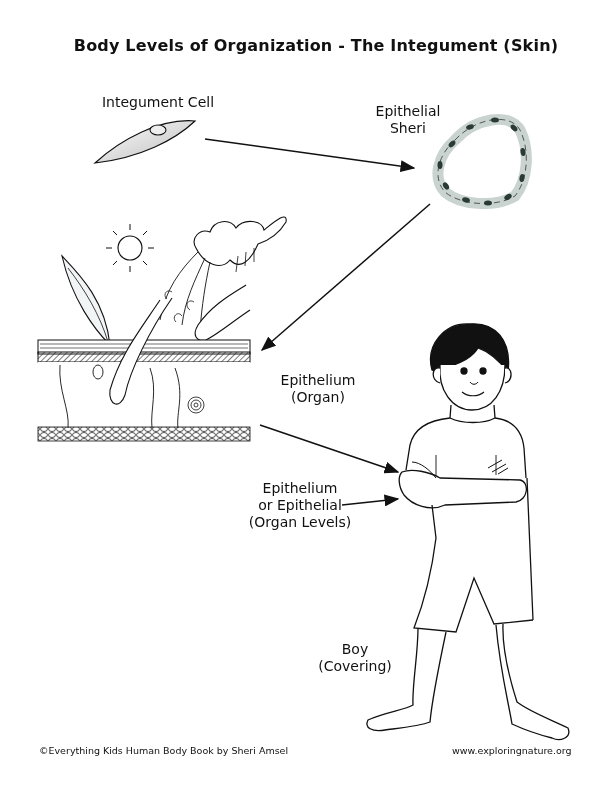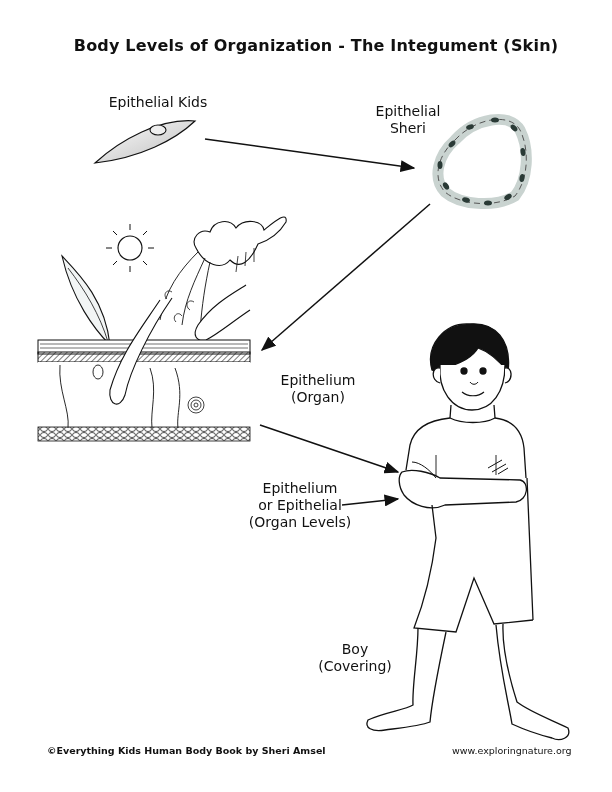--- a/index.html
+++ b/index.html
@@ -8,21 +8,21 @@
   .title{left:0;width:612px;top:36px;font-size:16px;font-weight:bold;letter-spacing:0.2px;}
   .lbl{font-size:14px;}
   .foot{position:absolute;top:745px;font-size:9.5px;white-space:nowrap;}
   svg.art{position:absolute;left:0;top:0;}
 </style>
 </head>
 <body>
 
 <div class="t title">Body Levels of Organization - The Integument (Skin)</div>
 
-<div class="t lbl" style="left:78px;top:94px;width:140px;">Epithelial Kids</div>
+<div class="t lbl" style="left:78px;top:94px;width:140px;">Integument Cell</div>
 
 <div class="t lbl" style="left:348px;top:103px;width:100px;">
   <div>Epithelial</div>
   <div>Sheri</div>
 </div>
 
 <div class="t lbl" style="left:248px;top:372px;width:120px;">
   <div>Epithelium</div>
   <div>(Organ)</div>
 </div>
@@ -151,14 +151,14 @@
 
     <path d="M432,505 L436,538 M527,478 L533,620"></path>
 
     <path d="M436,538 C432,570 425,600 414,628 L456,632 L474,578 L494,624 L533,620"></path>
 
     <path d="M418,628 C418,655 412,685 413,705 C405,710 385,712 368,720 C364,728 372,732 385,730 C400,728 420,726 430,722 C432,700 438,670 446,632"></path>
     <path d="M503,624 C502,650 510,680 517,702 C530,712 552,720 568,728 C572,738 560,742 552,738 C540,735 525,730 512,724 C508,700 500,670 496,625"></path>
   </g>
 </svg>
 
-<div class="foot" style="left:47px;font-weight:bold;">©Everything Kids Human Body Book by Sheri Amsel</div>
+<div class="foot" style="left:39px;">©Everything Kids Human Body Book by Sheri Amsel</div>
 <div class="foot" style="left:452px;">www.exploringnature.org</div>
 
 </body></html>

